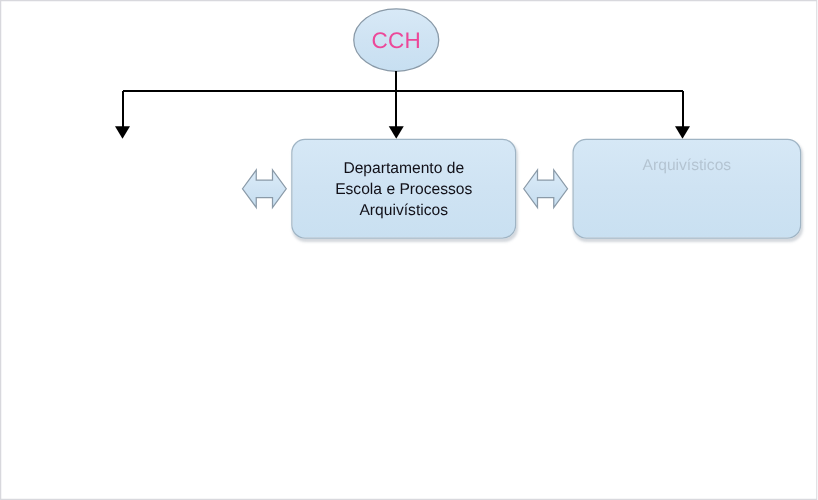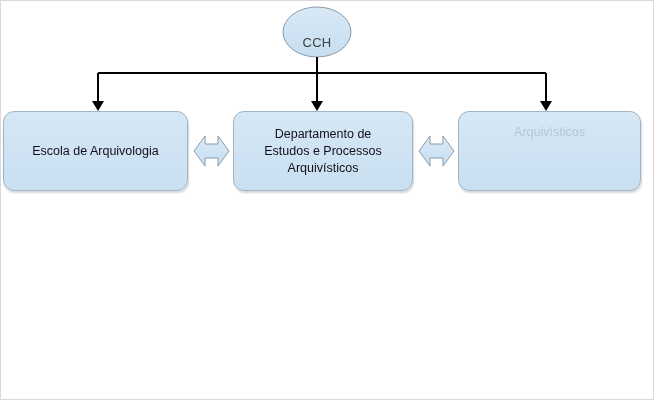--- a/index.html
+++ b/index.html
@@ -25,28 +25,28 @@
     left: 0;
     top: 0;
     width: 654px;
     height: 400px;
   }
 
   
   .node-ellipse-label {
     position: absolute;
     left: 282px;
-    top: 16px;
+    top: 6px;
     width: 68px;
     height: 50px;
     display: flex;
     align-items: center;
     justify-content: center;
-    font-size: 13px;
-    color: #404040;
+    font-size: 18px;
+    color: #ec4899;
     letter-spacing: 0.2px;
     pointer-events: none;
   }
 
   
   .node-box {
     position: absolute;
     box-sizing: border-box;
     border: 1px solid #9fb4c4;
     border-radius: 11px;
@@ -114,27 +114,24 @@
       <polygon points="539,100 551,100 545,110"></polygon>
     </g>
 
     <polygon points="193,150 204,135 204,143 217,143 217,135 228,150 217,165 217,157 204,157 204,165" fill="url(#gradArrow)" stroke="#8a9aa8" stroke-width="1"></polygon>
 
     <polygon points="418,150 429,135 429,143 442,143 442,135 453,150 442,165 442,157 429,157 429,165" fill="url(#gradArrow)" stroke="#8a9aa8" stroke-width="1"></polygon>
   </svg>
 
   <div class="node-ellipse-label">CCH</div>
 
-  <div class="node-box" id="box-escola">
-    <div class="node-box-text">Escola de Arquivologia</div>
-  </div>
 
   <div class="node-box" id="box-depto">
     <div class="node-box-text">Departamento de
-Estudos e Processos
+Escola e Processos
 Arquivísticos</div>
   </div>
 
   <div class="node-box" id="box-programa">
     <div class="node-box-text"><span class="clipped-line">Arquivísticos</span></div>
   </div>
 
 </div>
 
 </body></html>

